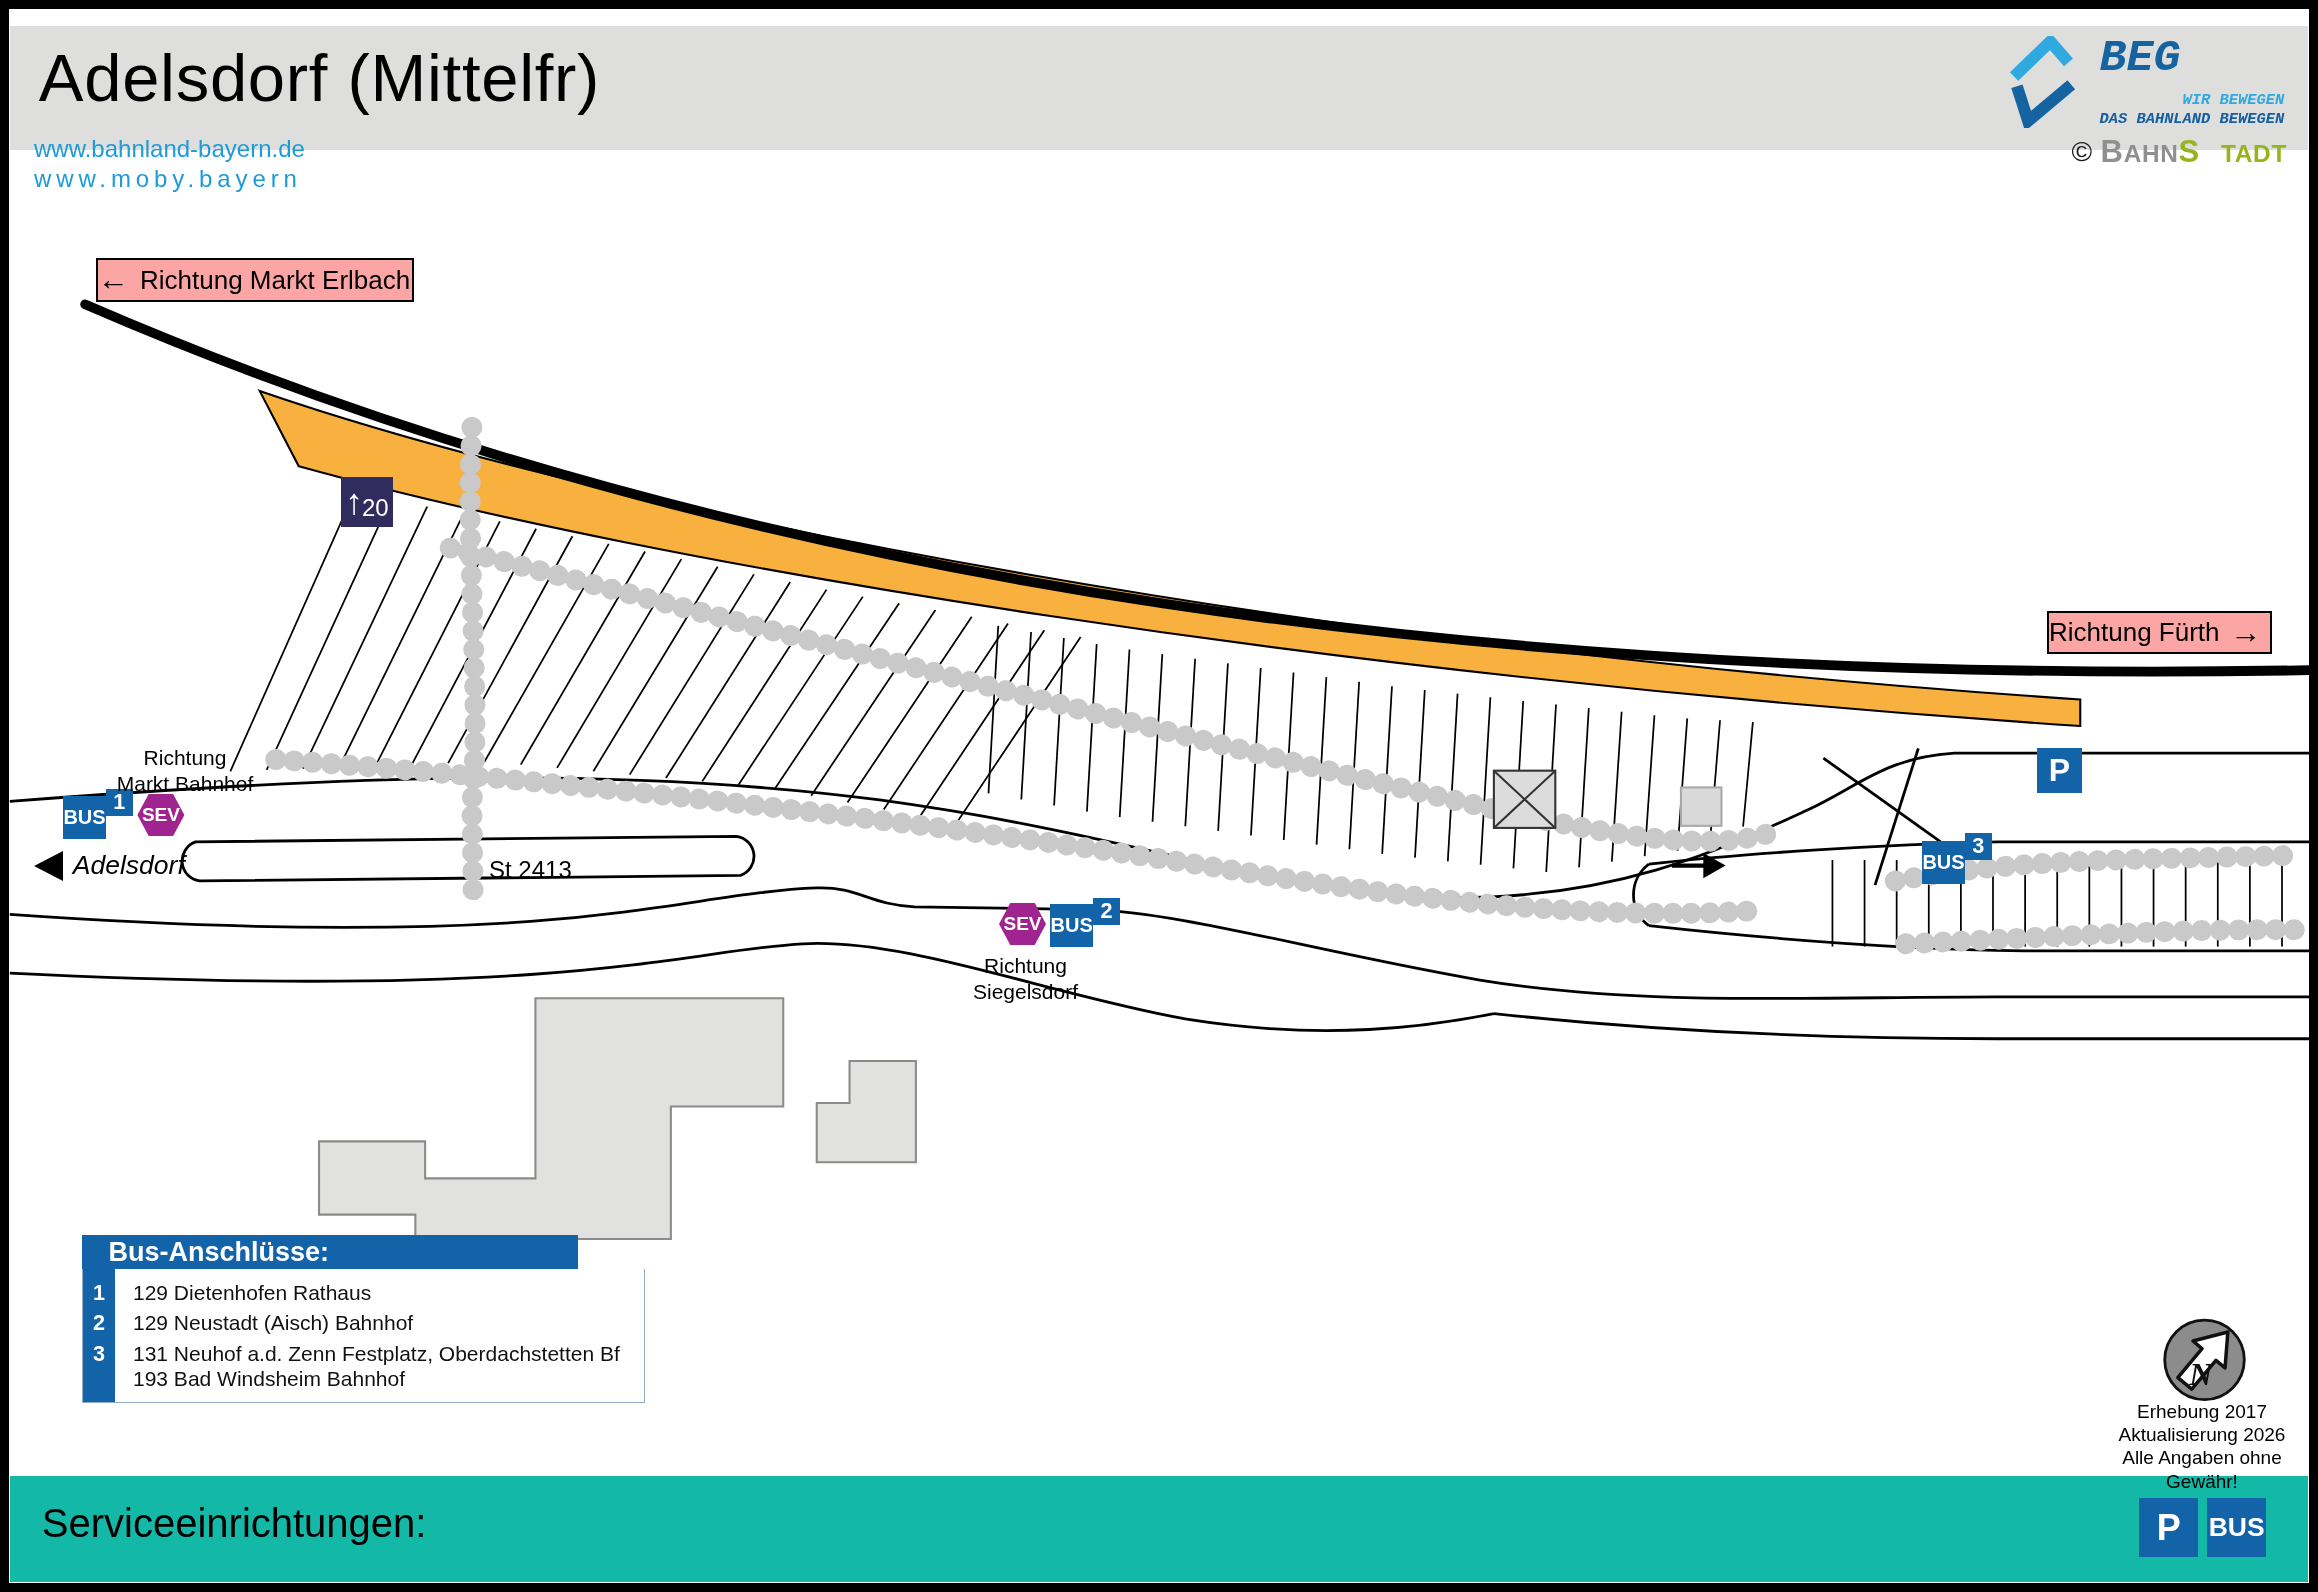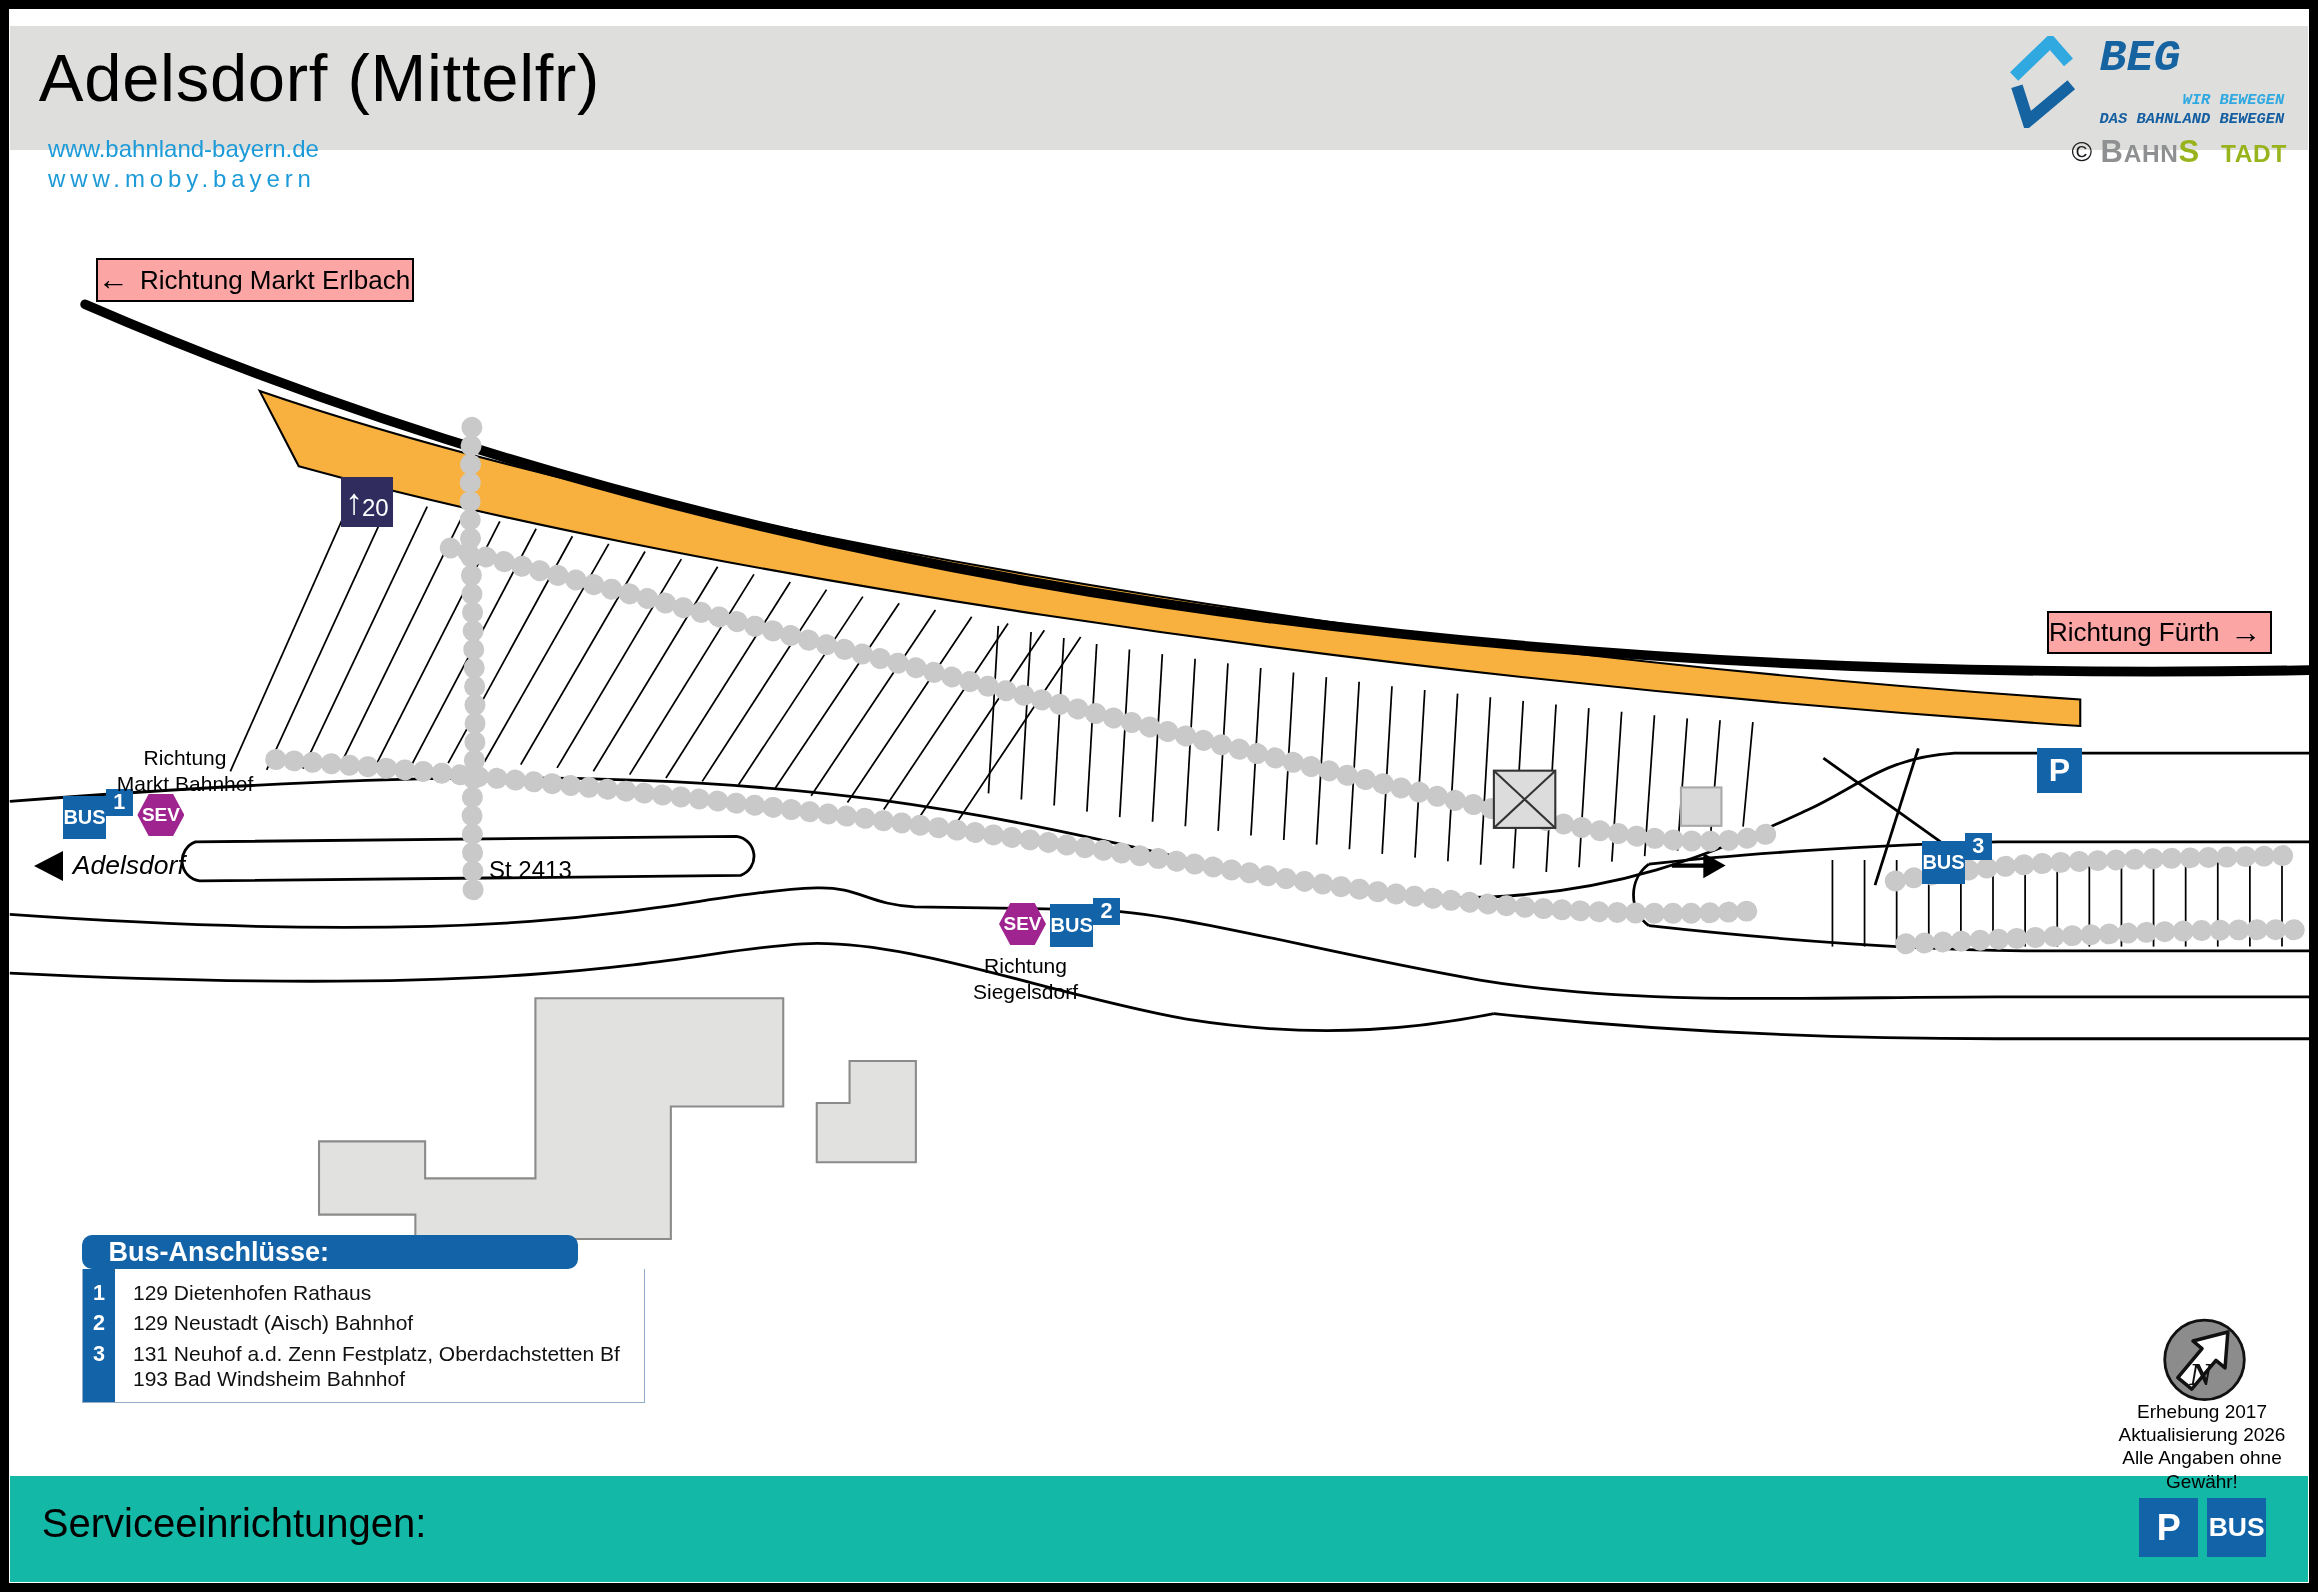--- a/index.html
+++ b/index.html
@@ -7,21 +7,21 @@
   .frame{position:absolute;inset:0;border:9.8px solid #000;box-sizing:border-box;z-index:10;pointer-events:none;}
   
   .header{position:absolute;left:9.8px;top:26px;right:9.8px;height:124px;background:#DEDEDD;z-index:3;}
   .title{position:absolute;left:29px;top:12.6px;font-size:67px;color:#000;letter-spacing:0.7px;}
   .beg-logo{position:absolute;top:9.8px;right:24px;display:flex;align-items:flex-start;}
   .beg-text{margin-left:22px;display:flex;flex-direction:column;align-items:flex-start;font-family:Liberation Mono, monospace;}
   .beg-name{font-size:45px;font-weight:900;font-style:italic;color:#1563A1;line-height:1.0;}
   .beg-sub1{font-size:15.4px;font-weight:800;font-style:italic;color:#2FA9E0;margin-top:9.8px;align-self:flex-end;}
   .beg-sub2{font-size:15.4px;font-weight:800;font-style:italic;color:#155FA0;margin-top:1.4px;align-self:flex-end;}
   
-  .links{position:absolute;left:48px;top:134px;z-index:3;line-height:1.25;}
+  .links{position:absolute;left:34px;top:134px;z-index:3;line-height:1.25;}
   .links .l1{font-size:24px;color:#1D9BD8;}
   .links .l2{font-size:24px;color:#1D9BD8;letter-spacing:4.9px;}
   .bahnstadt{position:absolute;top:134px;right:31px;z-index:3;display:flex;align-items:center;}
   .bs-c{font-size:28px;color:#1a1a1a;margin-right:8.4px;}
   .bs-bahn{font-size:31px;color:#8F9091;font-weight:600;letter-spacing:0.7px;}
   .bs-bahn small{font-size:24.4px;}
   .bs-stadt{font-size:31px;color:#98B41C;font-weight:600;letter-spacing:0.7px;}
   .bs-stadt small{font-size:24.4px;margin-left:21px;}
   
   svg.map{position:absolute;left:0;top:0;z-index:1;}
@@ -64,21 +64,21 @@
   .lbl-adelsdorf{left:34px;top:850px;display:flex;align-items:center;}
   .lbl-adelsdorf .tri{width:0;height:0;border-top:15.4px solid transparent;border-bottom:15.4px solid transparent;
     border-right:29px solid #000;margin-right:9.8px;}
   .lbl-adelsdorf .txt{font-size:26.5px;font-style:italic;}
   .lbl-richtung-sg{left:935px;top:953px;width:181px;font-size:21px;line-height:1.22;}
   
   .notes{position:absolute;left:2101px;top:1400px;width:202px;text-align:center;font-size:19px;line-height:1.22;z-index:4;}
   
   .legend{position:absolute;left:82px;top:1235px;z-index:5;}
   .legend-header{width:496px;height:34px;background:#1263A8;color:#fff;font-size:27px;font-weight:700;
-    display:flex;align-items:center;padding-left:26.5px;box-sizing:border-box;border-radius:10px;}
+    display:flex;align-items:center;padding-left:26.5px;box-sizing:border-box;}
   .legend-body{width:563px;background:#fff;border:1.4px solid #93ADC9;border-top:none;box-sizing:border-box;position:relative;
     padding:7px 0 9.8px 0;}
   .legend-strip{position:absolute;left:0;top:0;bottom:0;width:32px;background:#1263A8;}
   .legend-row{display:flex;align-items:flex-start;margin-top:4.2px;}
   .legend-row .num{width:32px;flex:0 0 32px;color:#fff;font-size:21.6px;font-weight:700;text-align:center;position:relative;z-index:1;}
   .legend-row .txt{padding-left:18px;font-size:21px;color:#111;line-height:1.22;}
   
   .footer{position:absolute;left:9.8px;right:9.8px;bottom:9.8px;height:106px;background:#14b8a6;z-index:3;}
   .footer-label{position:absolute;left:32px;top:25px;font-size:40px;color:#000;}
   .footer-icons{position:absolute;right:42px;top:22px;display:flex;gap:9px;}

